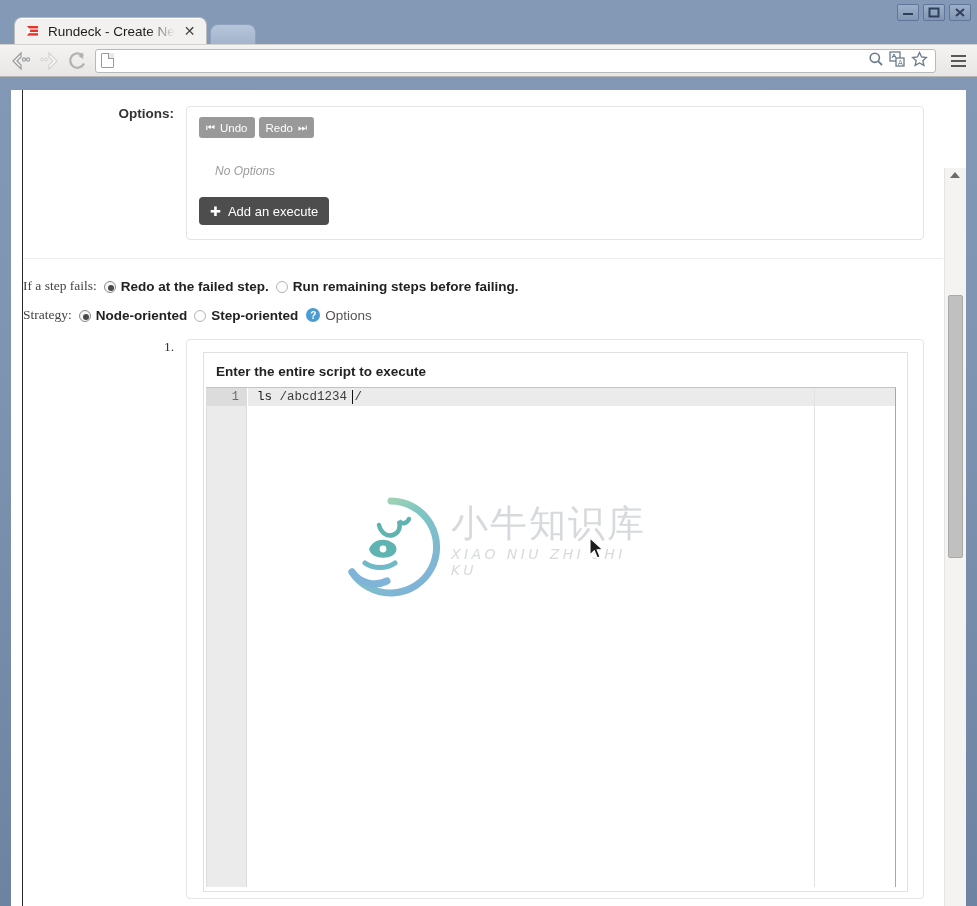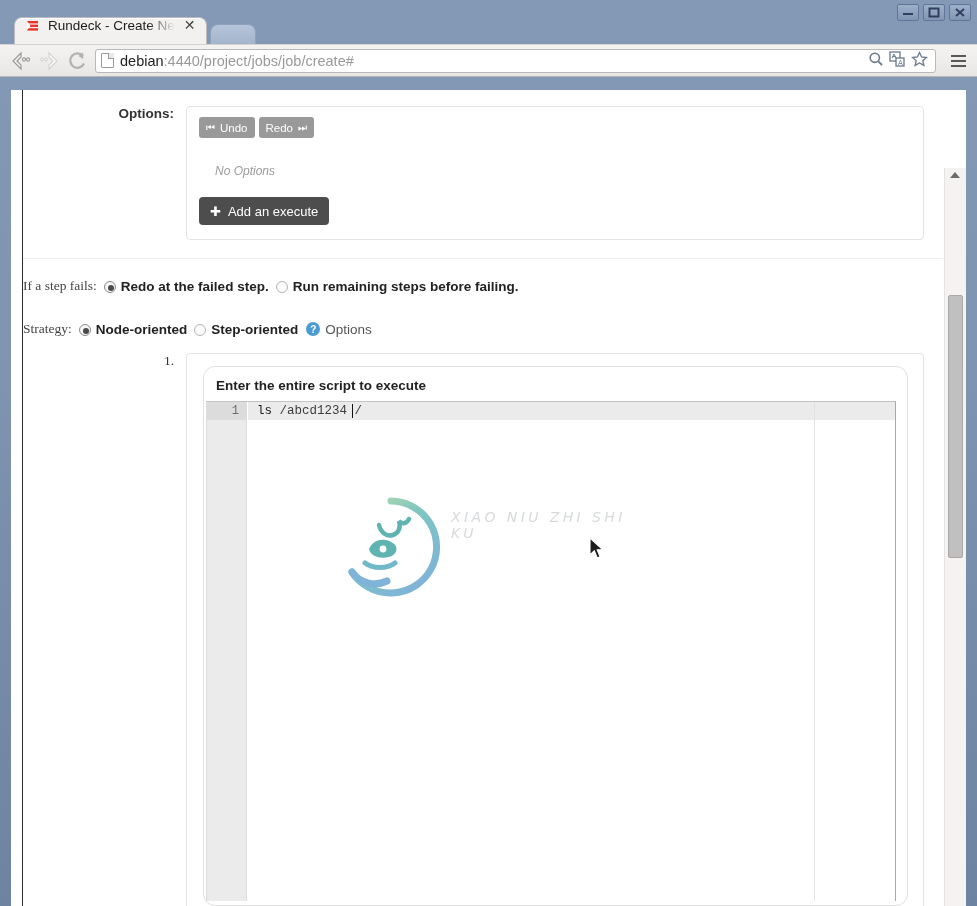--- a/index.html
+++ b/index.html
@@ -36,21 +36,21 @@
     font-size: 11px; line-height: 15px; text-align: center;
     font-family: "DejaVu Sans", sans-serif;
     cursor: pointer;
   }
 
   .tabstrip {
     position: absolute; left: 14px; top: 17px;
     display: flex; align-items: flex-end;
   }
   .tab {
-    display: flex; align-items: flex-start; gap: 7px;
+    display: flex; align-items: center; gap: 7px;
     height: 27px;
     padding: 0 8px 0 10px;
     background: #f2f1f0;
     border: 1px solid #b9bbbd;
     border-bottom: none;
     border-radius: 8px 8px 0 0;
     box-shadow: inset 0 1px 0 #fff;
     cursor: pointer;
   }
   .tab-favicon { width: 16px; height: 16px; position: relative; flex: 0 0 16px; }
@@ -176,21 +176,21 @@
     color: #fff; font-size: 13px;
     border: none; border-radius: 4px; cursor: pointer;
     font-family: "Liberation Sans", sans-serif;
   }
   .btn-dark .plus { font-size: 13px; font-weight: bold; font-family: "DejaVu Sans", sans-serif; }
 
   
   #row-workflow { padding-top: 19px; }
   .wf-body { width: 745px; }
   .wf-line { font-size: 13.5px; color: #333; display: flex; align-items: center; }
-  .wf-line.second { margin-top: 27px; align-items: center; }
+  .wf-line.second { margin-top: 13px; align-items: center; }
   .wf-plain { color: #444; font-family: Liberation Serif, serif; }
   .radio {
     display: inline-block; width: 12px; height: 12px;
     border-radius: 50%; border: 1px solid #b4b4b4;
     background: #fcfcfc;
     margin: 0 5px 0 7px;
     position: relative; top: 1px; cursor: pointer;
     flex: 0 0 12px;
   }
   .radio.checked { border-color: #8a8a8a; background: #f6f6f6; }
@@ -221,21 +221,21 @@
     width: 738px;
     border: 1px solid #e4e4e4;
     border-radius: 4px;
     background: #fff;
     padding: 12px 0 0 16px;
     min-height: 560px;
   }
   .script-card {
     width: 705px;
     border: 1px solid #e0e0e0;
-    border-radius: 12px;
+    border-radius: 0;
     background: #fff;
     padding: 11px 0 0 0;
     min-height: 540px;
   }
   .script-title {
     font-size: 13.5px; font-weight: bold; color: #222;
     padding: 0 0 8px 12px;
   }
   .editor {
     position: relative;
@@ -379,21 +379,20 @@
     </div>
     <div class="navbtn">
       <svg width="22" height="22" viewBox="0 0 22 22">
         <path d="M17 6 A7.2 7.2 0 1 0 18 13.5" fill="none" stroke="#b2b2b2" stroke-width="2.3"></path>
         <polygon points="17.2,2.5 17.2,9 12.4,6" fill="#b2b2b2"></polygon>
       </svg>
     </div>
 
     <div class="urlbar">
       <span class="url-pageicon"></span>
-      <span class="url-text"><b>debian</b><span>:4440/project/jobs/job/create#</span></span>
       <span class="url-icons">
         <span>
           <svg width="16" height="16" viewBox="0 0 16 16">
             <circle cx="6.8" cy="6.8" r="4.6" fill="none" stroke="#6b7a8c" stroke-width="1.6"></circle>
             <path d="M10.3 10.3 L14 14" stroke="#6b7a8c" stroke-width="1.8"></path>
           </svg>
         </span>
         <span>
           <svg width="17" height="16" viewBox="0 0 17 16">
             <rect x="1" y="1" width="10" height="9" fill="none" stroke="#6b7a8c" stroke-width="1.3"></rect>
@@ -502,20 +501,21 @@
           </linearGradient>
         </defs>
         <path d="M52 4 A46 46 0 1 1 13 75" fill="none" stroke="url(#wmg)" stroke-width="7" stroke-linecap="round"></path>
         <path d="M13 75 C20 86 36 90 48 84" fill="none" stroke="#7fb3d8" stroke-width="7" stroke-linecap="round"></path>
         <path d="M40 28 C42 36 48 40 54 38 C60 36 62 30 60 24 C64 28 68 26 70 22" fill="none" stroke="#5fb3b0" stroke-width="4.5" stroke-linecap="round"></path>
         <path d="M30 52 C34 42 46 40 54 46 C60 50 58 58 50 60 C42 62 32 60 30 52 Z" fill="#5fb3b0"></path>
         <circle cx="44" cy="52" r="3.4" fill="#ffffff"></circle>
         <path d="M26 66 C34 72 48 72 56 66" fill="none" stroke="#6fb9c9" stroke-width="5" stroke-linecap="round"></path>
       </svg>
       <div class="wm-text">
+        <div class="wm-cn">小牛知识库</div>
         <div class="wm-py">XIAO NIU ZHI SHI KU</div>
       </div>
     </div>
 
     <div class="mouse-cursor">
       <svg width="16" height="24" viewBox="0 0 16 24">
         <polygon points="1,1 1,18 5.3,13.8 8.3,21 11,19.8 8.2,12.8 13.6,12.6" fill="#1c1c1c" stroke="#ffffff" stroke-width="1.1"></polygon>
       </svg>
     </div>
 

